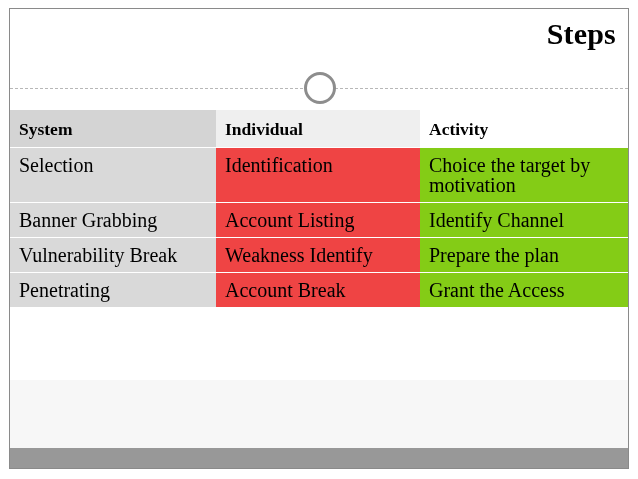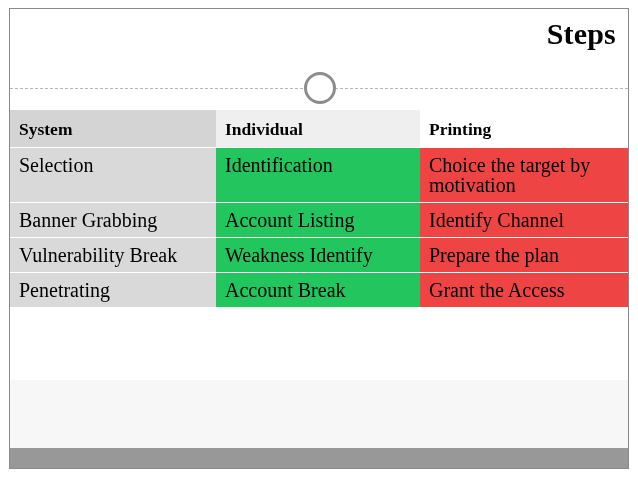--- a/index.html
+++ b/index.html
@@ -104,22 +104,22 @@
   #steps-table th {
     font-weight: bold;
     font-size: 17.5px;
     color: #000000;
     padding-top: 9px;
     padding-bottom: 8px;
   }
 
   
   .col1 { background: #d9d9d9; }
-  .col2 { background: #22c55e; }
-  .col3 { background: #ef4444; }
+  .col2 { background: #ef4444; }
+  .col3 { background: #84cc16; }
 
   .col1.hdr { background: #d4d4d4; }
   .col2.hdr { background: #efefef; }
   .col3.hdr { background: #ffffff; }
 
   #steps-table tbody tr td {
     border-top: 1px solid #ffffff;
   }
   #steps-table tbody tr:first-child td {
     border-top: 1px solid #ffffff;
@@ -162,21 +162,21 @@
   <table id="steps-table">
     <colgroup>
       <col class="c1">
         <col class="c2">
         <col class="c3">
     </colgroup>
     <thead>
       <tr>
         <th class="col1 hdr">System</th>
         <th class="col2 hdr">Individual</th>
-        <th class="col3 hdr">Printing</th>
+        <th class="col3 hdr">Activity</th>
       </tr>
     </thead>
     <tbody>
       <tr>
         <td class="col1 cell-text">Selection</td>
         <td class="col2 cell-text">Identification</td>
         <td class="col3 cell-text">Choice the target by motivation</td>
       </tr>
       <tr>
         <td class="col1 cell-text">Banner Grabbing</td>

